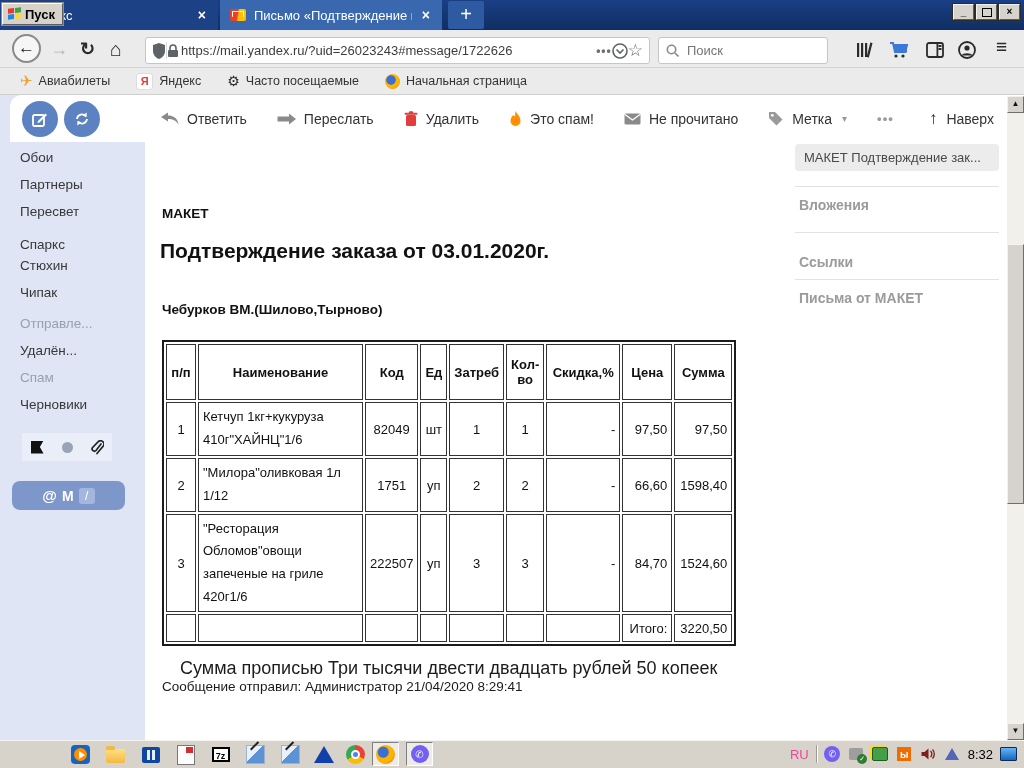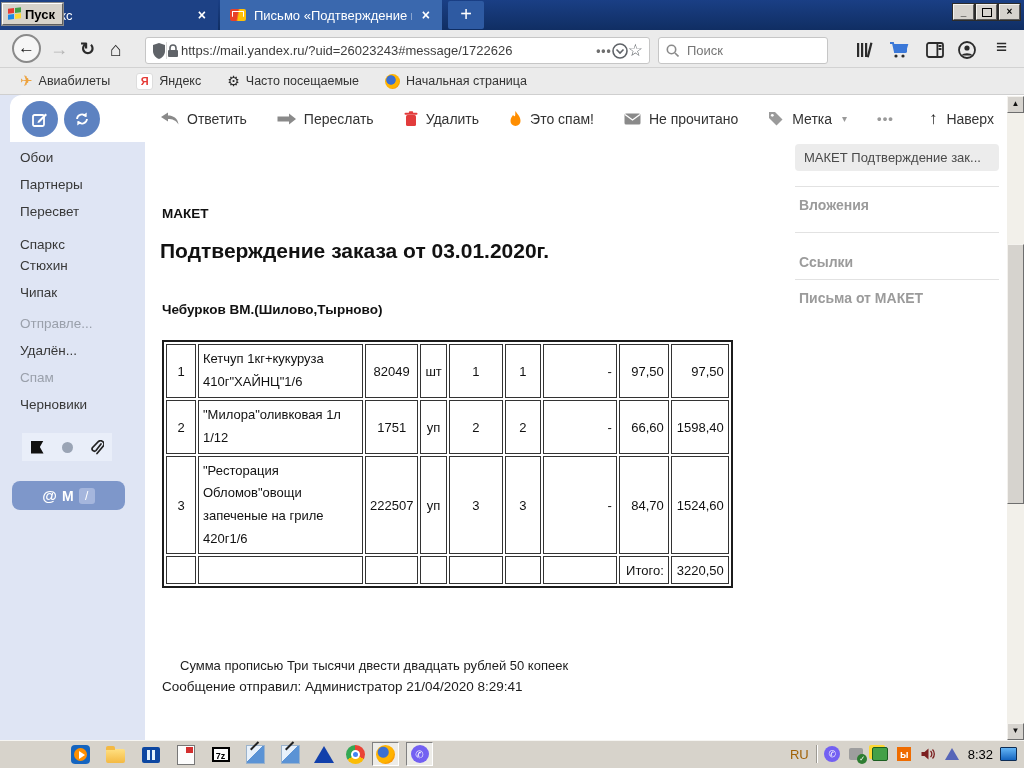--- a/index.html
+++ b/index.html
@@ -72,21 +72,21 @@
   .msg-recipient{left:162px;top:302px;font-size:13.5px;font-weight:bold;color:#111}
   .order-table{left:162px;top:340px;border-collapse:separate;border-spacing:2px;background:#fff;border:2px solid #1c1c1c;font-size:13px;color:#111}
   .order-table td,.order-table th{border:1px solid #333;padding:2px 4px;background:#fff;vertical-align:middle}
   .order-table th{font-weight:bold;text-align:center;height:50px}
   .al-c{text-align:center}.al-l{text-align:left}.al-r{text-align:right}
   .name-cell{line-height:1.75;padding-left:7px}
   .row-std td{height:48px}
   .row-tall td{height:92px}
   .row-total td{height:22px}
   .bold{font-weight:normal}
-  .msg-words{left:180px;top:658px;font-size:13px;color:#1c1c1c}
+  .msg-words{left:180px;top:658px;font-size:18px;color:#1c1c1c}
   .msg-sent{left:162px;top:679px;font-size:13.5px;color:#1c1c1c}
   
   .rp-item-active{left:795px;top:144px;width:204px;height:27px;background:#ececec;border-radius:4px;display:flex;align-items:center;padding:0 9px;box-sizing:border-box;font-size:13px;color:#4a4a4a;white-space:nowrap;overflow:hidden}
   .rp-div{left:795px;width:204px;height:1px;background:#e2e2e2}
   .rp-item{left:799px;font-size:14px;font-weight:bold;color:#9b9b9b;white-space:nowrap}
   
   .vscroll{right:0;top:96px;width:17px;height:644px;background:#f2f0ea}
   .sb-btn{left:0;width:17px;height:17px;background:#d6d3ce;border:1px solid;border-color:#f4f2ee #6e6e6e #6e6e6e #f4f2ee;box-sizing:border-box;
     font-size:8px;text-align:center;line-height:14px;color:#111}
   .sb-thumb{left:0;top:148px;width:17px;height:260px;background:#d6d3ce;border:1px solid;border-color:#f4f2ee #6e6e6e #6e6e6e #f4f2ee;box-sizing:border-box}
@@ -110,21 +110,21 @@
   .icon-7z{width:18px;height:15px;background:#fff;border:2px solid #000;font-size:9px;font-weight:bold;line-height:14px;text-align:center;color:#000;box-sizing:border-box}
   .icon-pen{width:19px;height:19px;background:linear-gradient(135deg,#e8f1fb 45%,#5b93d5 46%);border:1px solid #9bb3cc;position:relative;box-sizing:border-box}
   .icon-pen:after{content:"";position:absolute;left:3px;top:3px;width:11px;height:2px;background:#222;transform:rotate(-45deg);transform-origin:left top}
   .icon-pyramid{width:0;height:0;border-left:10px solid transparent;border-right:10px solid transparent;border-bottom:17px solid #1240ab}
   .icon-chrome{width:19px;height:19px;border-radius:50%;background:conic-gradient(#ea4335 0 33%,#fbbc05 33% 66%,#34a853 66% 100%);position:relative}
   .icon-chrome:after{content:"";position:absolute;left:5px;top:5px;width:9px;height:9px;border-radius:50%;background:#4285f4;border:2px solid #fff;box-sizing:border-box}
   .icon-ff{width:19px;height:19px;border-radius:50%;background:radial-gradient(circle at 38% 38%,#3b6fd1 0 30%,#ffb300 36% 60%,#e8590c 100%)}
   .icon-viber{width:18px;height:18px;border-radius:50%;background:#7360f2;display:flex;align-items:center;justify-content:center;color:#fff;font-size:10px}
   .tray{right:2px;top:743px;height:22px;display:flex;align-items:center;gap:7px;padding:0 5px}
   .tray-sep{width:1px;height:18px;background:#9d9a93;box-shadow:1px 0 0 #fff}
-  .lang{font-size:13px;color:#a16207}
+  .lang{font-size:13px;color:#ec4899}
   .clock{font-size:13px;color:#000}
   .tico{width:17px;height:17px;display:flex;align-items:center;justify-content:center}
   .t-usb{width:14px;height:12px;background:#9e9e9e;border-radius:2px;position:relative}
   .t-usb:after{content:"✓";position:absolute;right:-4px;bottom:-4px;width:10px;height:10px;background:#2e7d32;color:#fff;border-radius:50%;font-size:7px;line-height:10px;text-align:center}
   .t-net{width:14px;height:12px;background:#43a047;border:1px solid #1b5e20;border-radius:2px;box-shadow:-3px -2px 0 #fdd835}
   .t-java{width:14px;height:14px;background:#ef6c00;display:flex;align-items:center;justify-content:center;color:#fff;font-size:10px;font-weight:bold}
   .t-tri{width:0;height:0;border-left:7px solid transparent;border-right:7px solid transparent;border-bottom:12px solid #3f51b5;opacity:.85}
   .t-disp{width:16px;height:12px;background:linear-gradient(#64b5f6,#1565c0);border:1px solid #0d2c54;border-radius:1px}
   svg{display:block}
 </style>
@@ -354,20 +354,31 @@
         <col style="width:165px">
         <col style="width:50px">
         <col style="width:25px">
       <col style="width:54px">
         <col style="width:36px">
         <col style="width:74px">
         <col style="width:50px">
         <col style="width:58px">
     </colgroup>
     <tbody>
+        <tr>
+      <th>п/п</th>
+      <th>Наименование</th>
+      <th>Код</th>
+      <th>Ед</th>
+      <th>Затреб</th>
+      <th>Кол-во</th>
+      <th>Скидка,%</th>
+      <th>Цена</th>
+      <th>Сумма</th>
+    </tr>
     <tr class="row-std">
       <td class="al-c">1</td>
       <td class="al-l name-cell">Кетчуп 1кг+кукуруза 410г"ХАЙНЦ"1/6</td>
       <td class="al-c">82049</td>
       <td class="al-c">шт</td>
       <td class="al-c">1</td>
       <td class="al-c">1</td>
       <td class="al-r">-</td>
       <td class="al-r">97,50</td>
       <td class="al-r">97,50</td>

